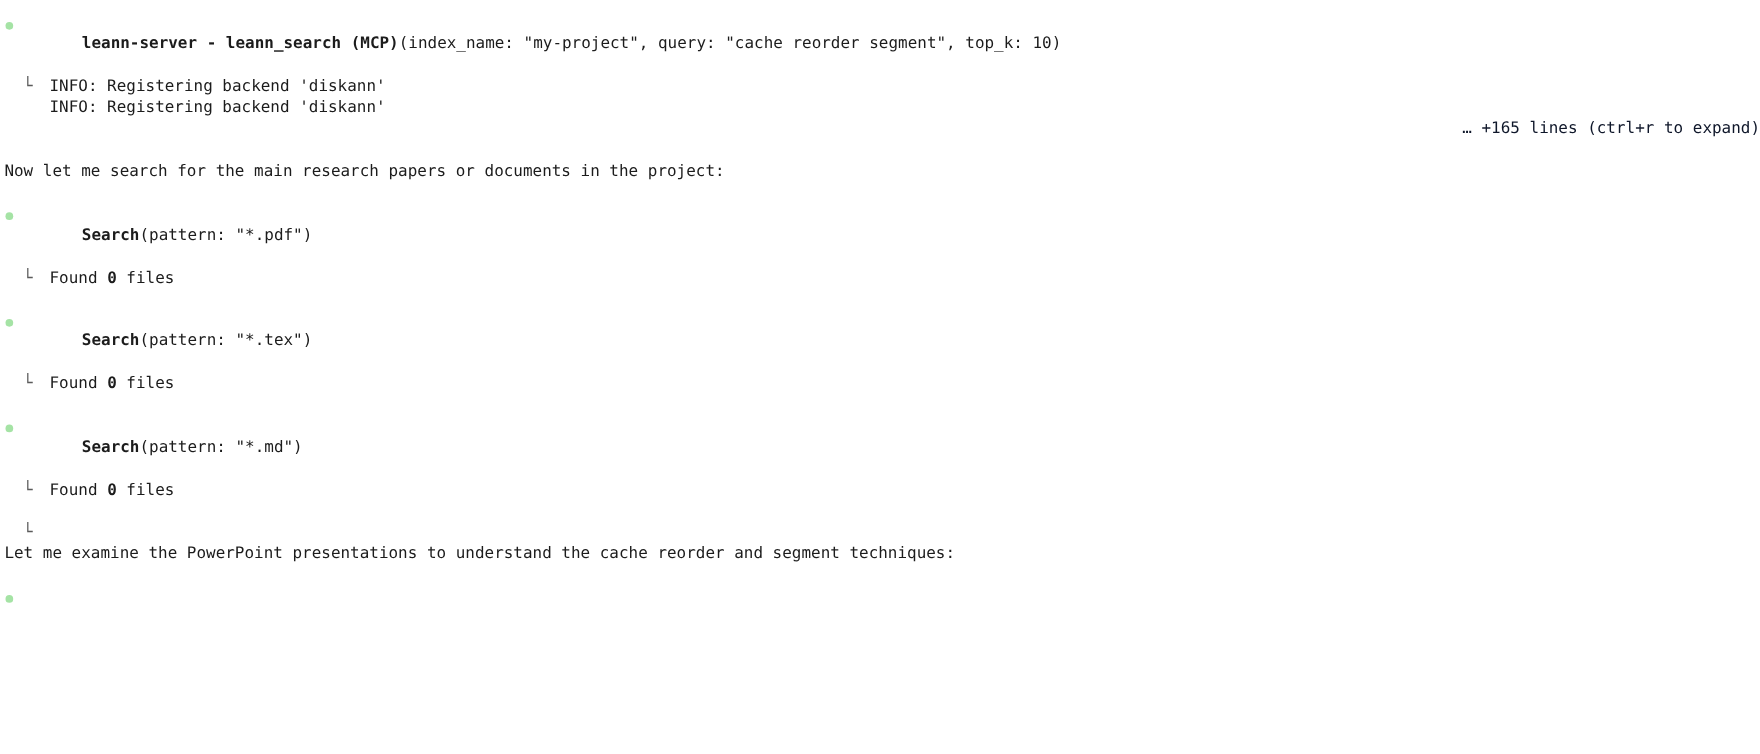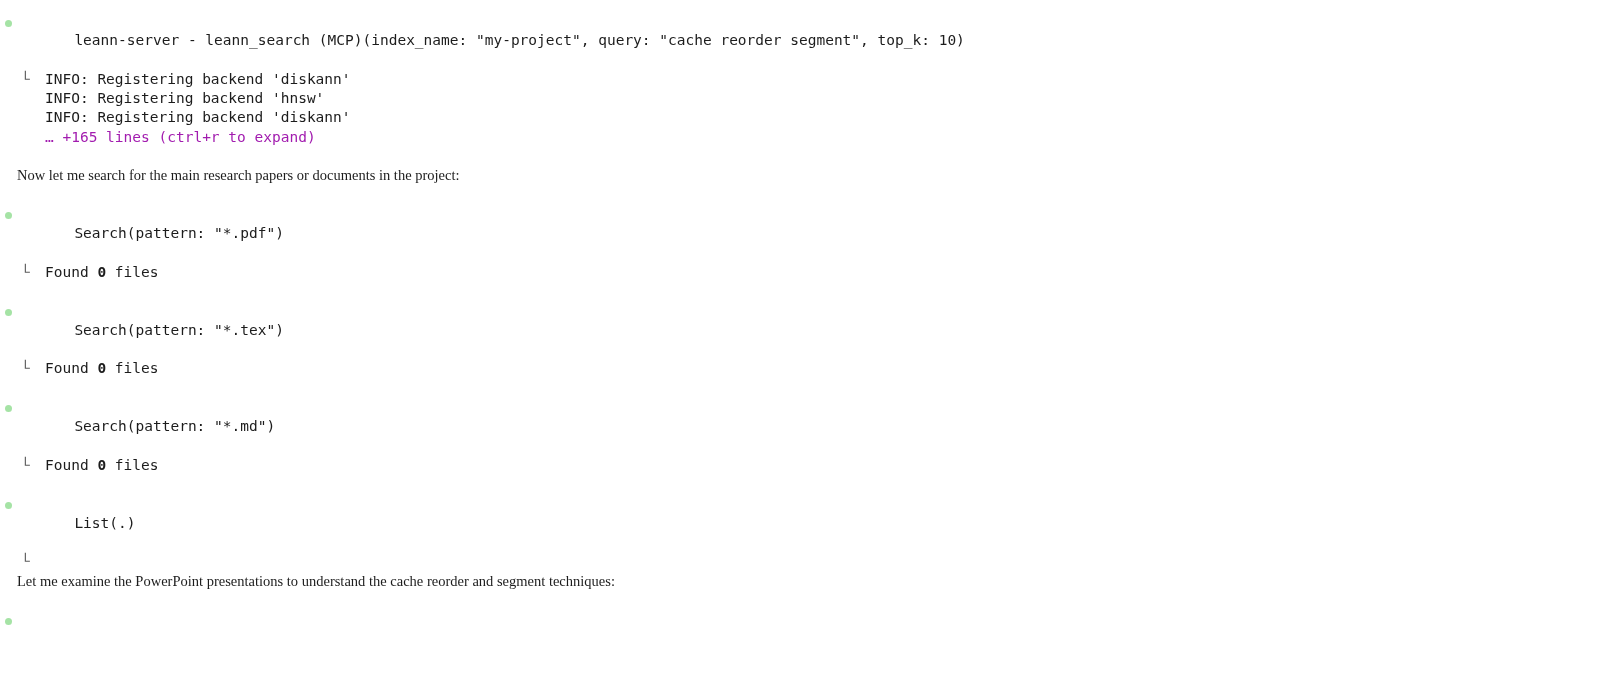--- a/index.html
+++ b/index.html
@@ -25,21 +25,21 @@
   .bullet {
     position: absolute;
     left: 5px;
     top: 7.5px;
     width: 7px;
     height: 7px;
     border-radius: 50%;
     background: #a5e3a5;
   }
   .tool-name {
-    font-weight: normal;
+    font-weight: bold;
   }
   .tool-args {
     font-weight: normal;
   }
   .tool-head-wrap {
     display: block;
     padding-left: 22px;
     position: relative;
     white-space: pre-wrap;
   }
@@ -52,46 +52,45 @@
     position: absolute;
     left: 21px;
     top: 0;
     color: #5b5b5b;
   }
   .result-line {
     padding-left: 45px;
     white-space: pre;
   }
   .muted {
-    color: #a21caf;
+    color: #0f172a;
+    text-align: right;
   }
   .strong {
     font-weight: bold;
   }
   .para {
-    padding-left: 17px;
+    padding-left: 4px;
     white-space: pre-wrap;
     margin-top: 19.3px;
-    font-family: Liberation Serif, serif;
   }
   .gap {
     height: 19.3px;
   }
 </style>
 </head>
 <body>
 
 <div class="transcript">
 
   <div class="block">
     <div class="tool-head-wrap">
       <span class="bullet"></span><span class="tool-name">leann-server - leann_search (MCP)</span><span class="tool-args">(index_name: "my-project", query: "cache reorder segment", top_k: 10)</span>
     </div>
     <div class="result-first"><span class="elbow">└</span><span style="padding-left:23px;display:inline-block">INFO: Registering backend 'diskann'</span></div>
-    <div class="result-line">INFO: Registering backend 'hnsw'</div>
     <div class="result-line">INFO: Registering backend 'diskann'</div>
     <div class="result-line muted">… +165 lines (ctrl+r to expand)</div>
   </div>
 
   <div class="para">Now let me search for the main research papers or documents in the project:</div>
 
   <div class="gap"></div>
 
   <div class="block">
     <div class="tool-head-wrap">
@@ -115,23 +114,20 @@
     <div class="tool-head-wrap">
       <span class="bullet"></span><span class="tool-name">Search</span><span class="tool-args">(pattern: "*.md")</span>
     </div>
     <div class="result-first"><span class="elbow">└</span><span style="padding-left:23px;display:inline-block"><span>Found </span><span class="strong">0</span><span> files</span></span></div>
   </div>
 
 
   <div class="gap"></div>
 
   <div class="block">
-    <div class="tool-head-wrap">
-      <span class="bullet"></span><span class="tool-name">List</span><span class="tool-args">(.)</span>
-    </div>
     <div class="result-first"><span class="elbow">└</span></div>
   </div>
 
   <div class="para">Let me examine the PowerPoint presentations to understand the cache reorder and segment techniques:</div>
 
   <div class="gap"></div>
 
   <div class="block">
     <div class="tool-head-wrap">
       <span class="bullet"></span>

